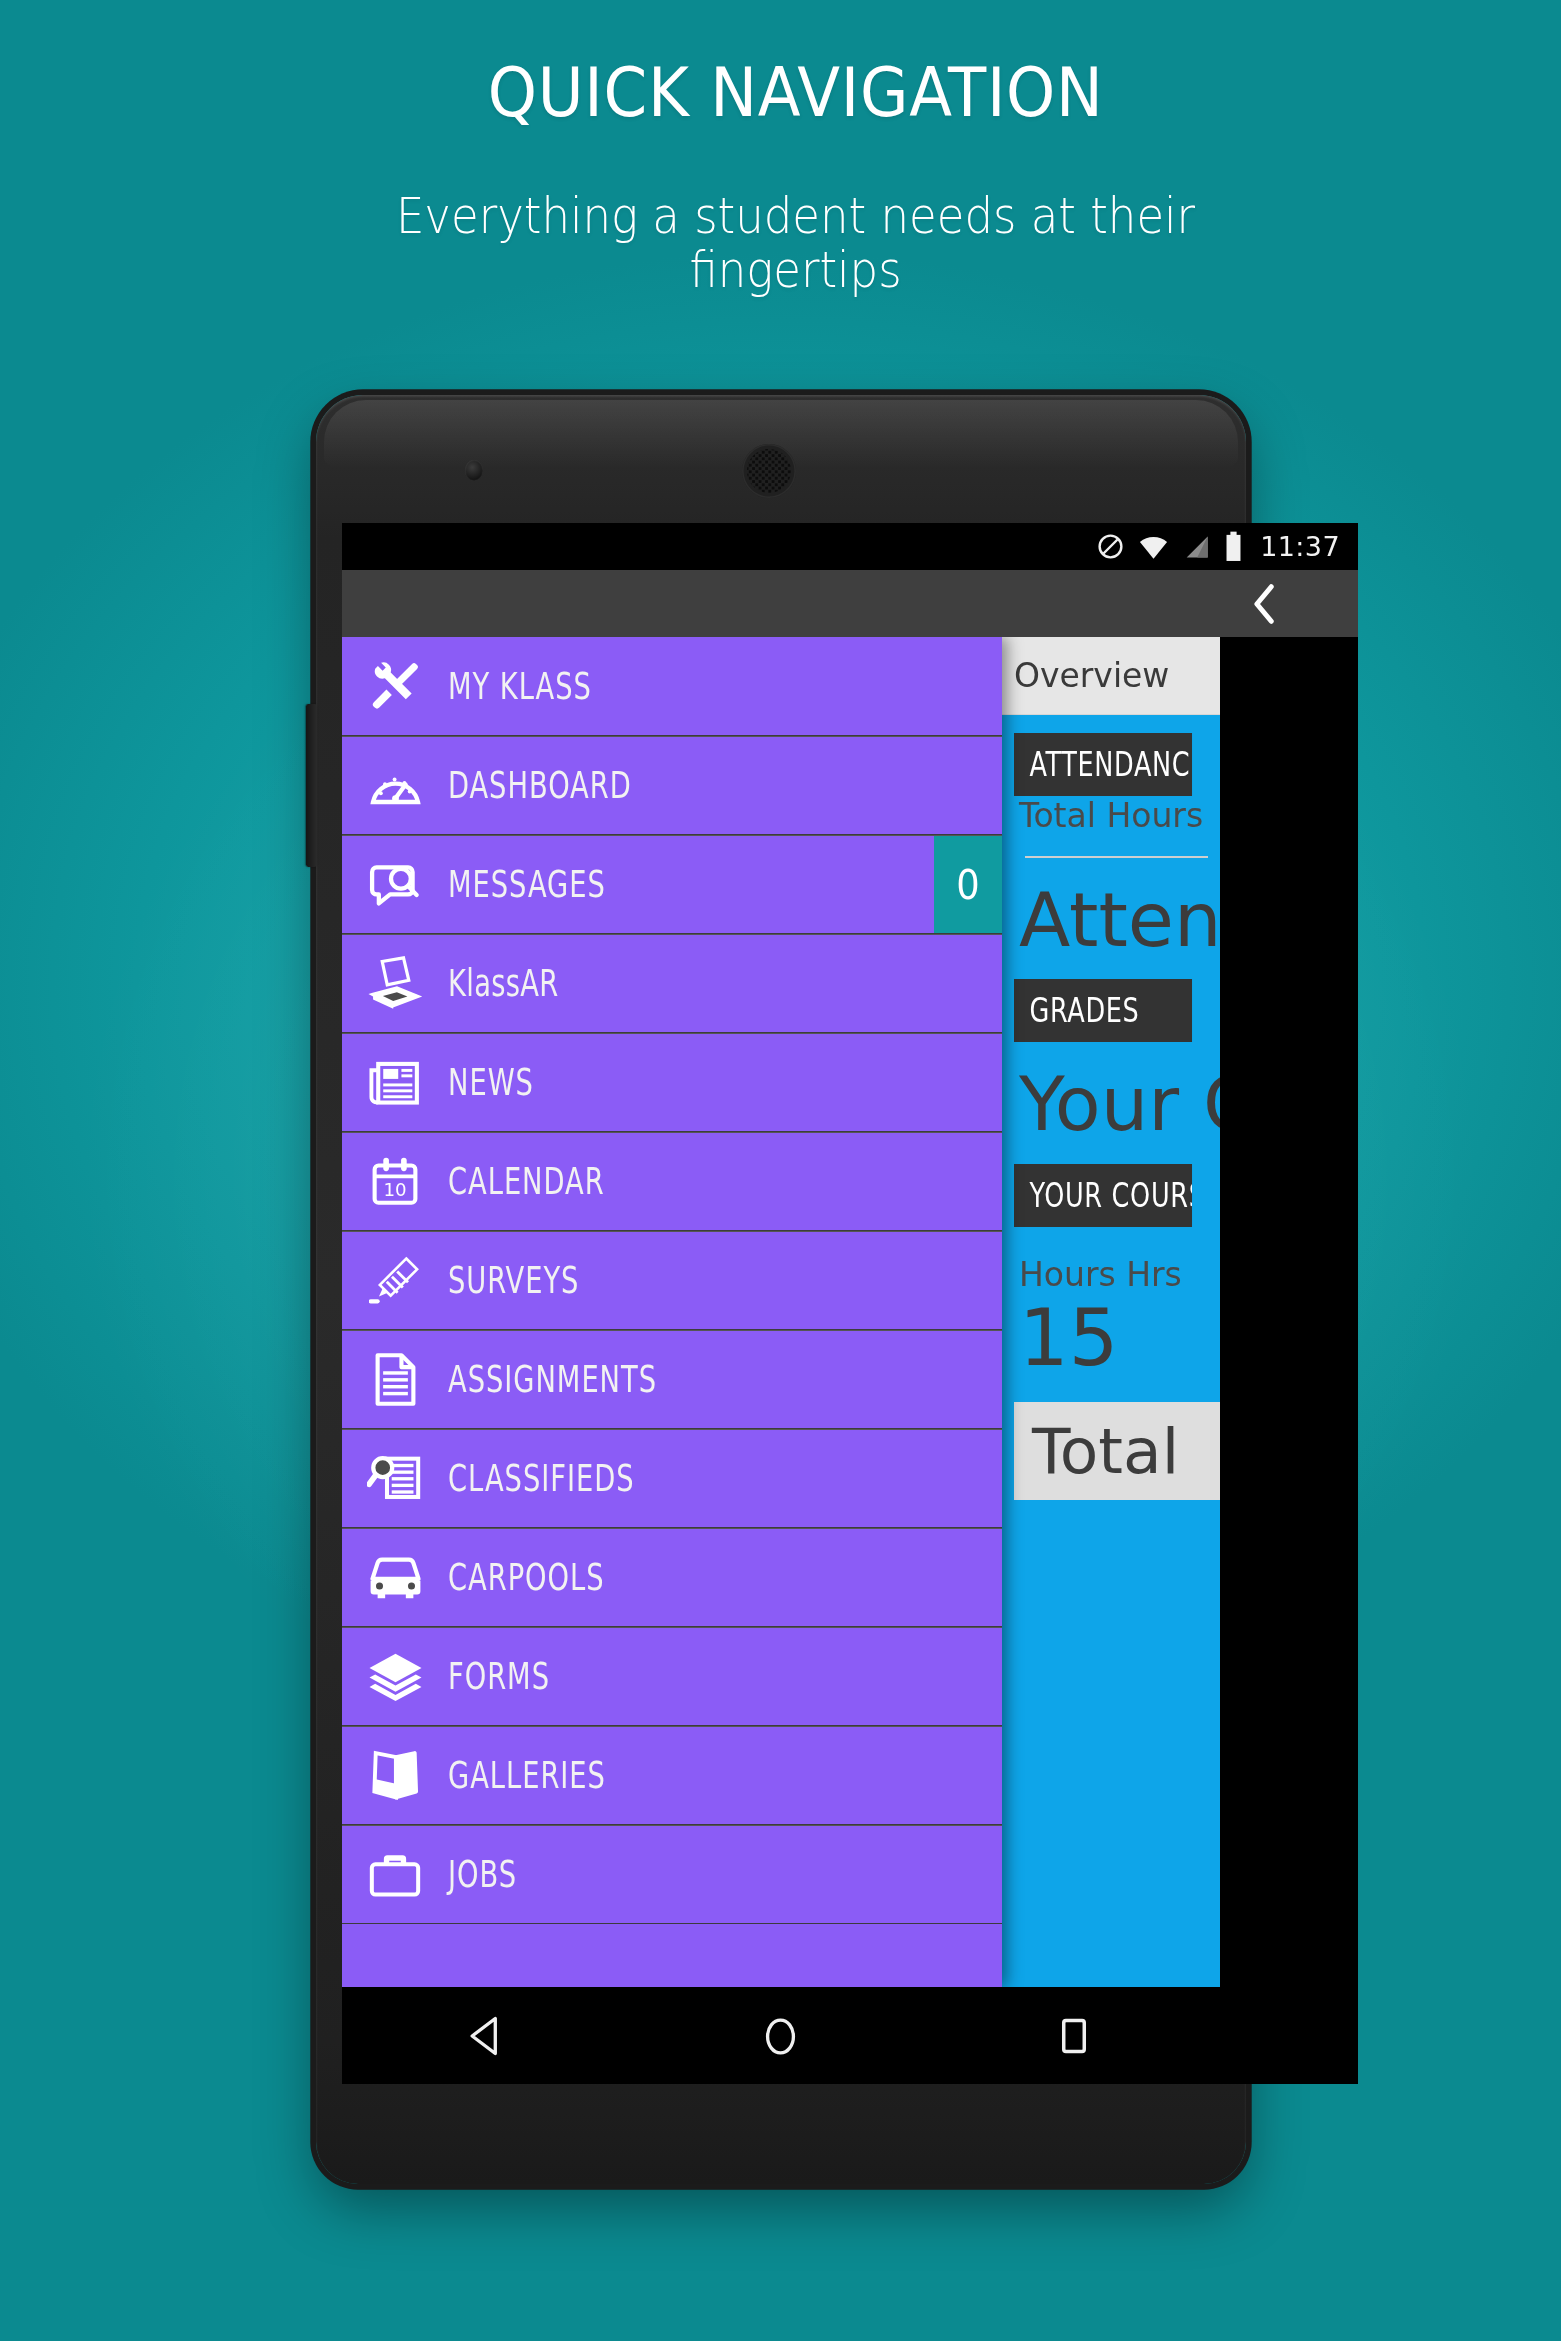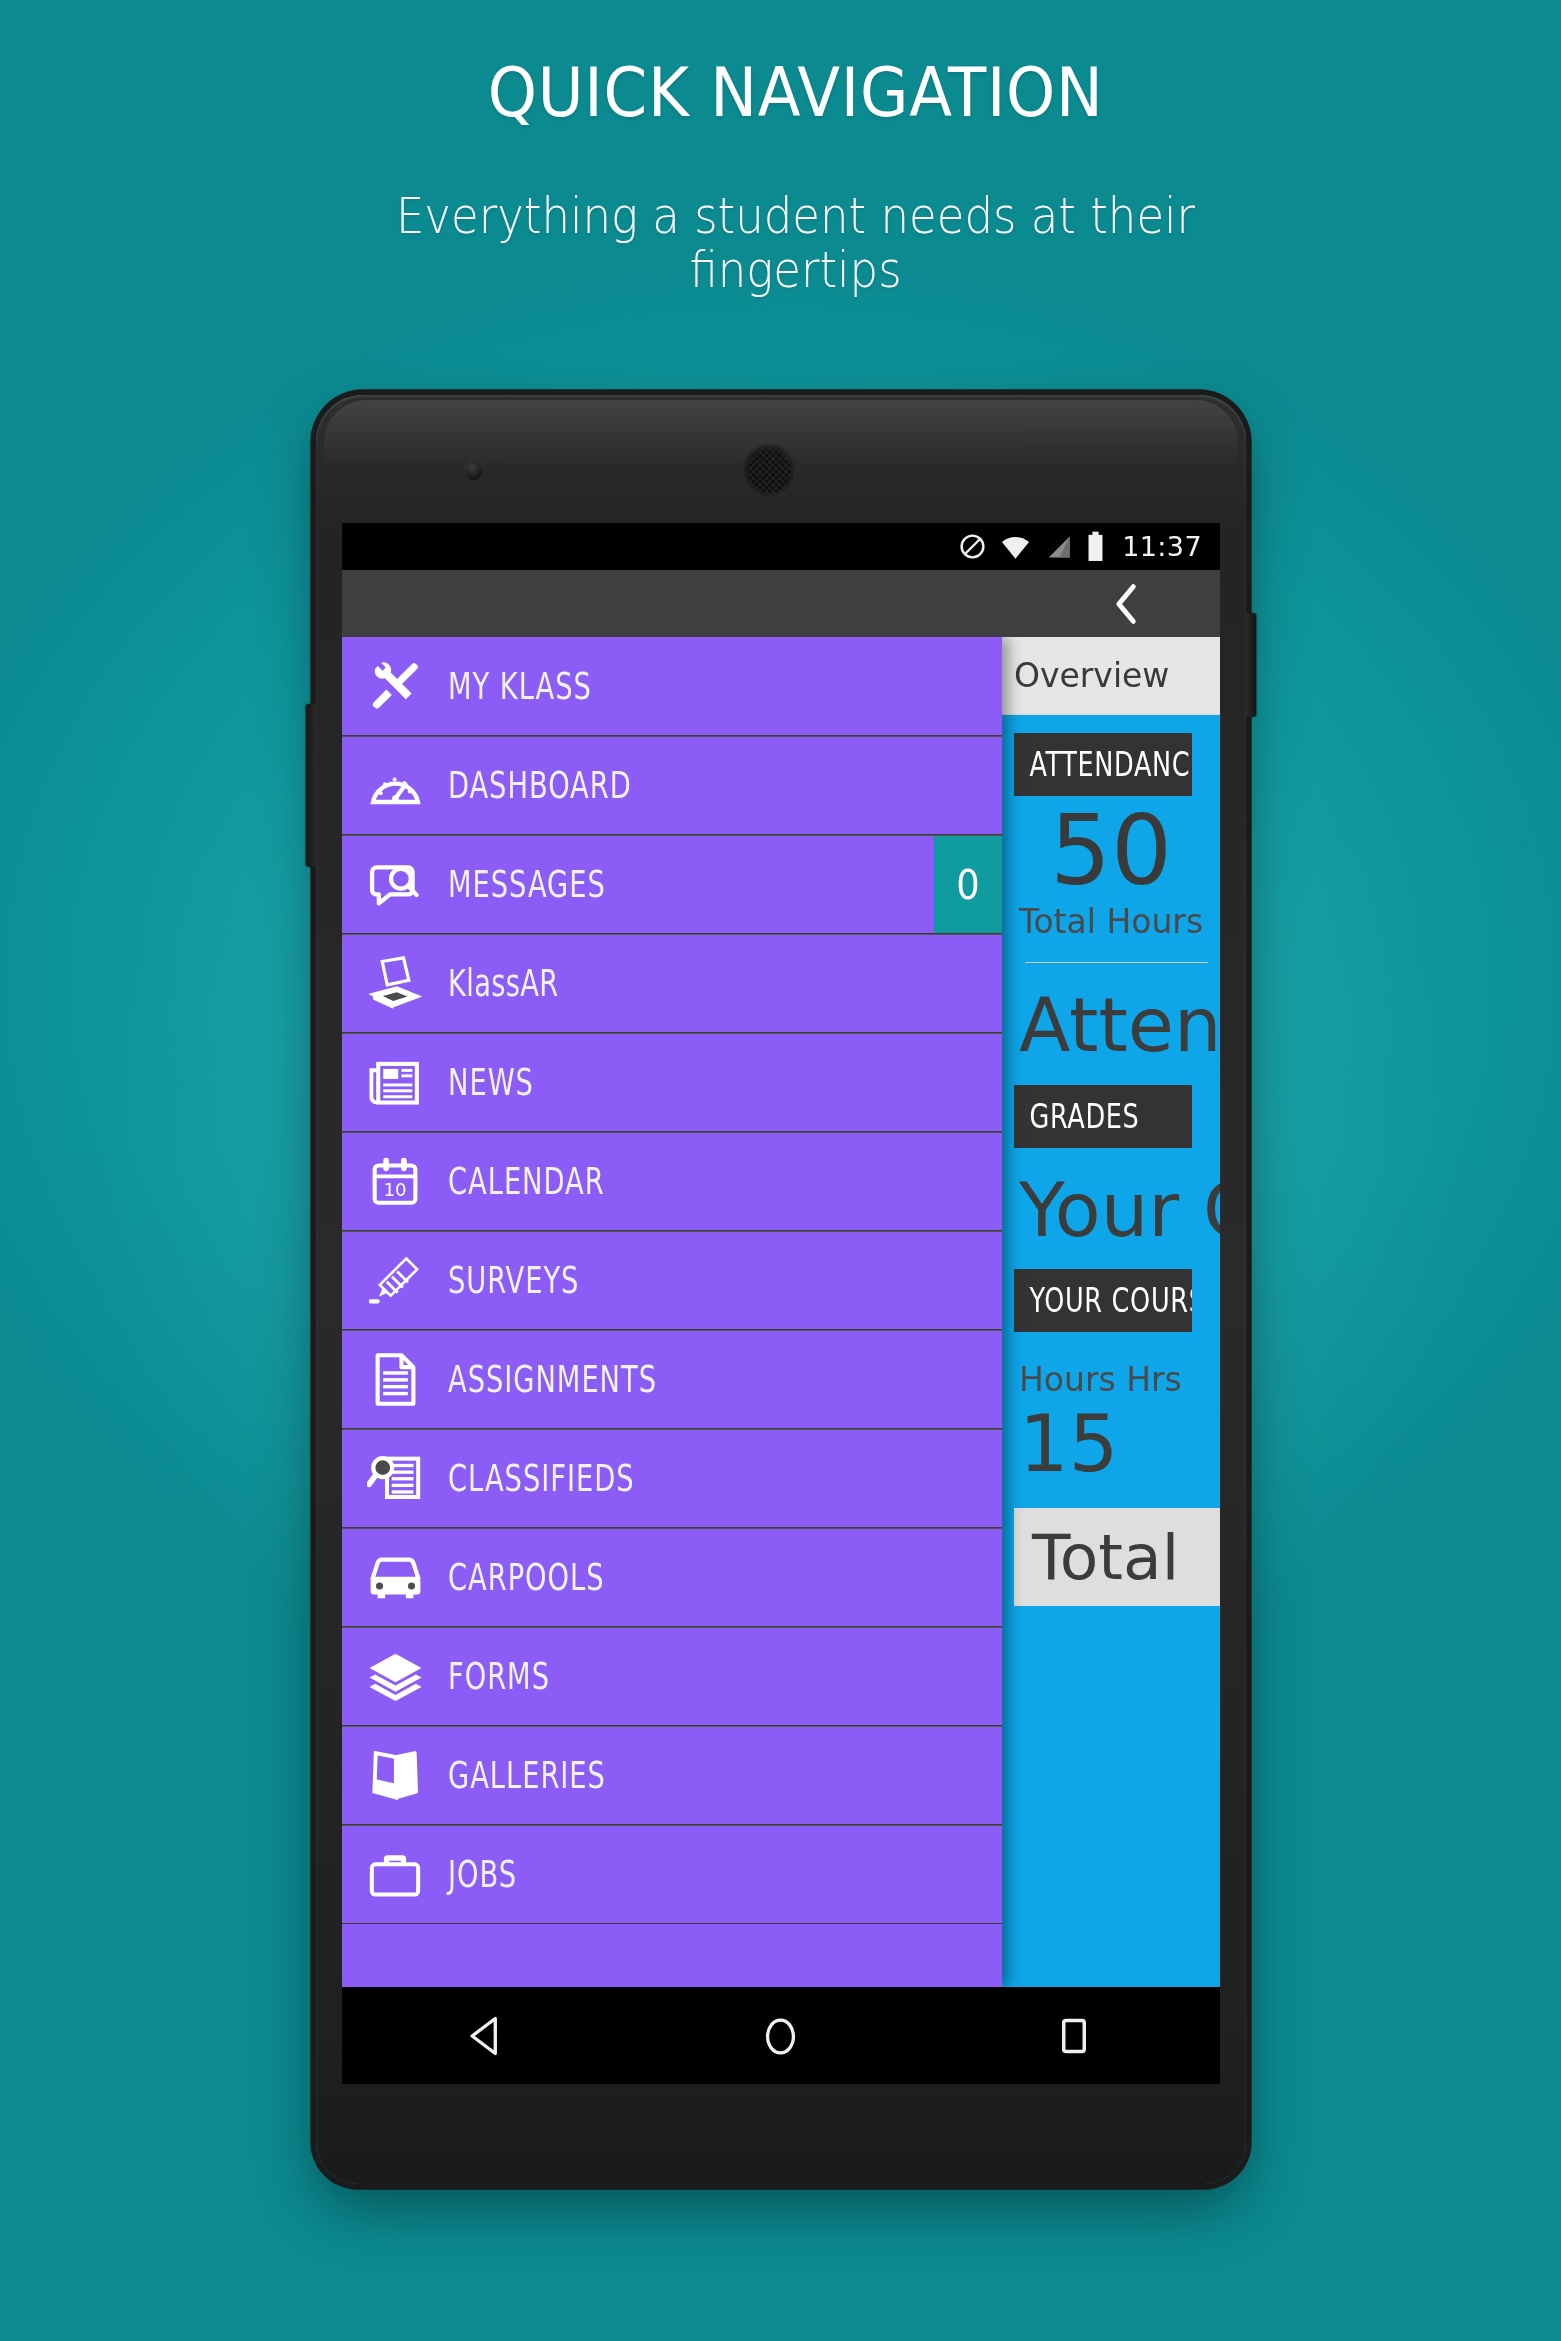--- a/index.html
+++ b/index.html
@@ -106,21 +106,21 @@
       radial-gradient(circle, #0c0c0c 1.3px, transparent 1.5px);
     background-size: 6.5px 6.5px, 6.5px 6.5px;
     background-position: 0 0, 3.3px 3.3px;
     opacity:.95;
   }
 
   
   #screen {
     position:absolute;
     left:26px; top:128px;
-    width:878px; height:1561px;
+    width:1016px; height:1561px;
     background:#000;
     overflow:hidden;
   }
 
   
   #statusbar {
     height:47px; background:#000; display:flex; align-items:center;
     justify-content:flex-end; padding-right:18px; gap:13px;
   }
   .sb-icon { display:flex; align-items:center; }
@@ -300,21 +300,20 @@
     </div>
 
     <div id="content">
 
       <div id="overview">
         <div id="tabbar">
           <span id="tab-overview">Overview</span>
         </div>
 
         <div class="section-header">ATTENDANCE</div>
-        <div class="big-num">50</div>
         <div class="small-cap">Total Hours</div>
         <div class="rule"></div>
         <div class="headline-text">Attendance</div>
 
         <div class="section-header">GRADES</div>
         <div class="headline-text">Your Grades</div>
 
         <div class="section-header">YOUR COURSES</div>
         <div class="left-cap">Hours Hrs</div>
         <div class="left-num">15</div>

